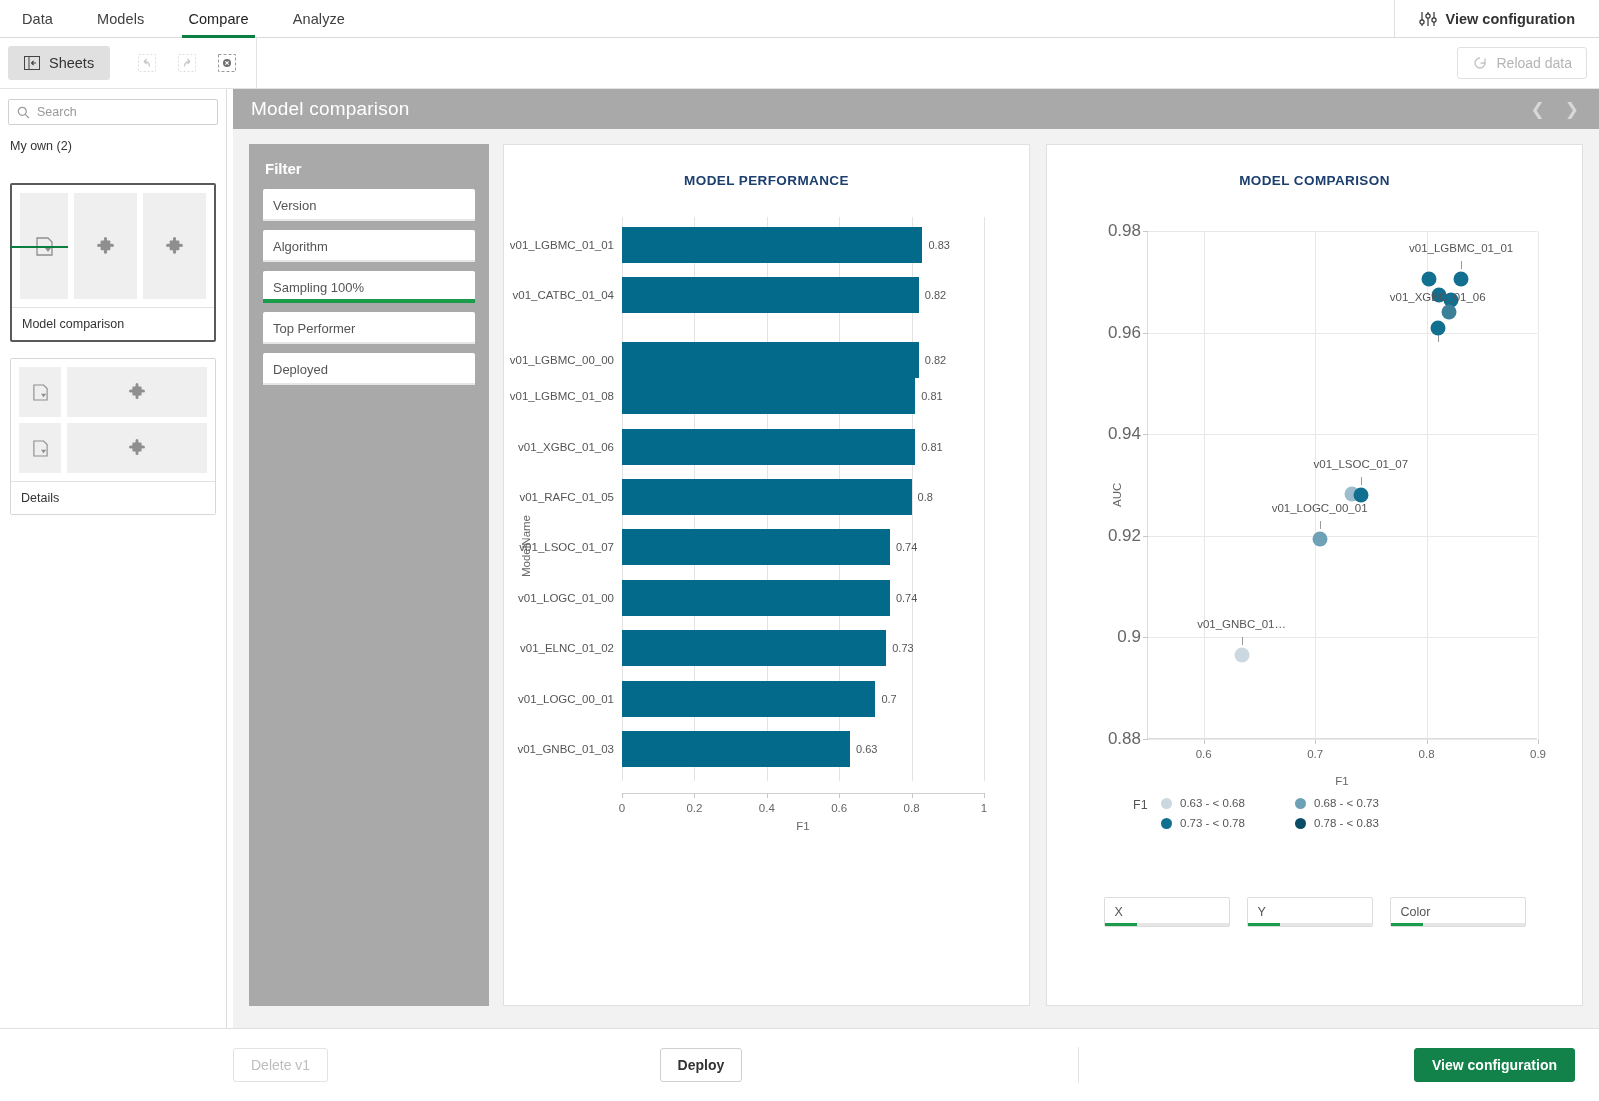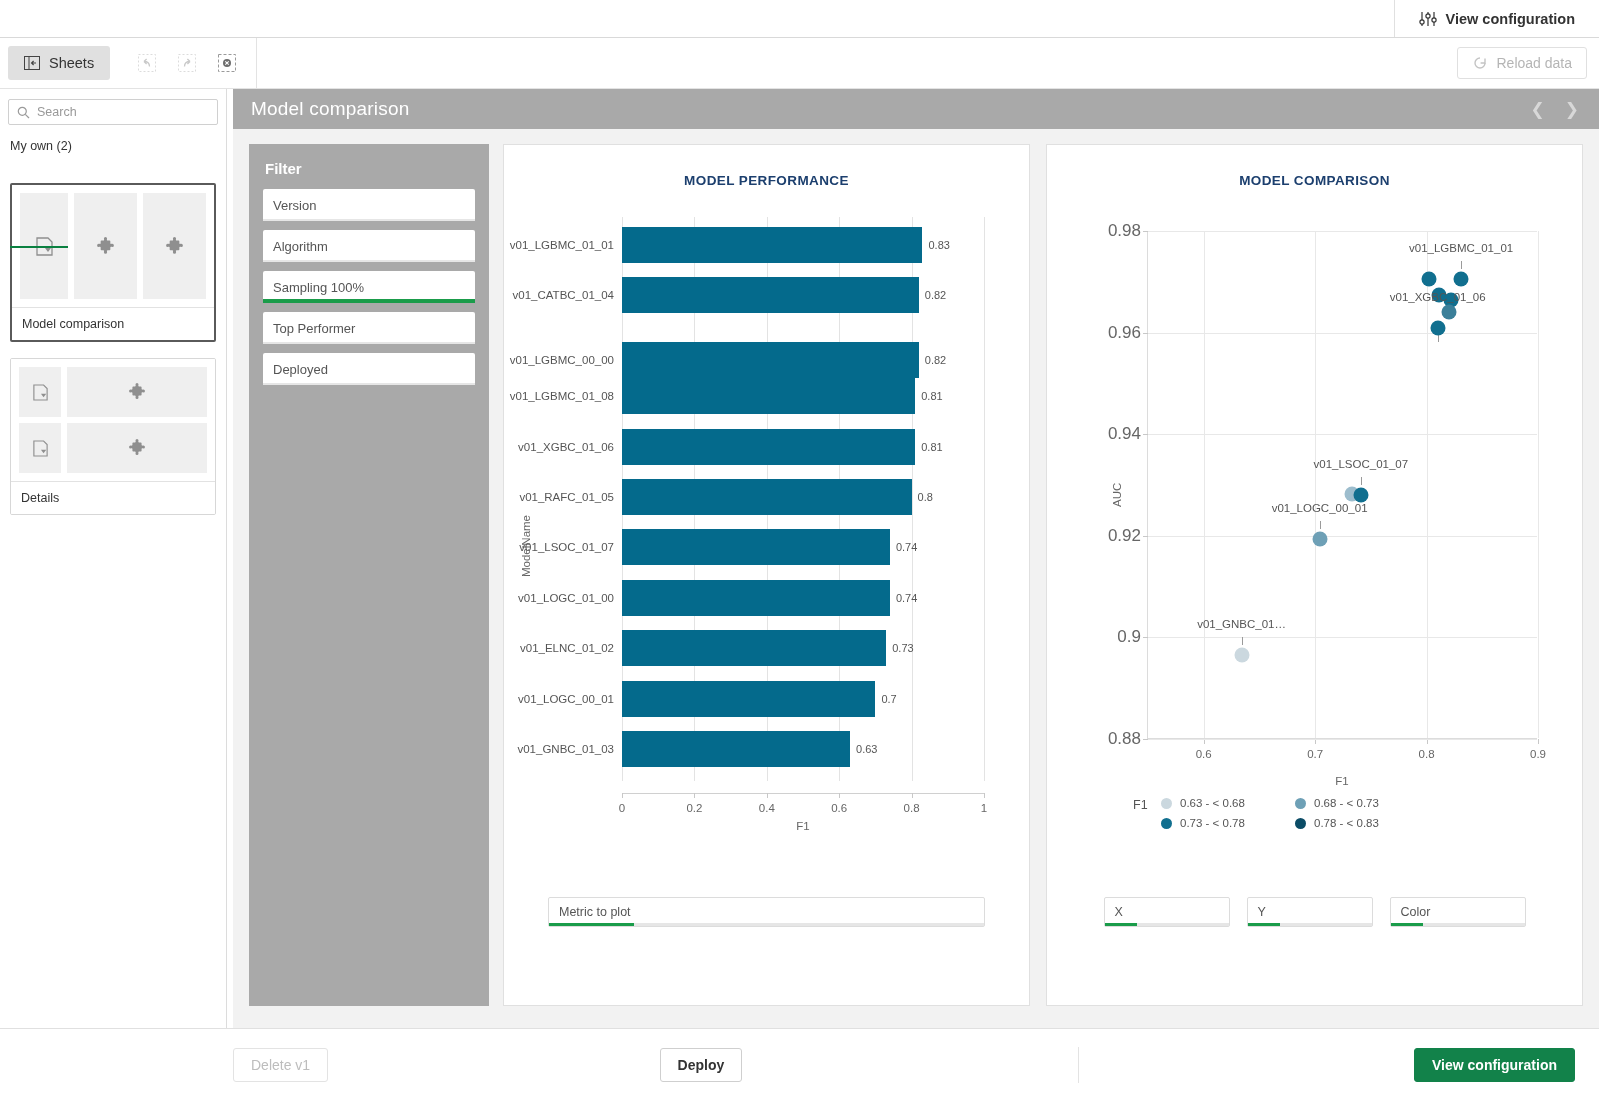--- a/index.html
+++ b/index.html
@@ -229,20 +229,34 @@
   #footer-left-fill{
     position:absolute; left:0; top:1028px; width:233px; height:73px;
     background:#fff; border-top:1px solid #e0e0e0;
   }
   svg{ display:block; }
 </style>
 </head>
 <body>
 
 <div id="topnav">
+  <div class="nav-tabs">
+    <div class="nav-tab">
+        <span>Data</span>
+      </div>
+    <div class="nav-tab">
+        <span>Models</span>
+      </div>
+    <div class="nav-tab active">
+        <span>Compare</span>
+      </div>
+    <div class="nav-tab">
+        <span>Analyze</span>
+      </div>
+  </div>
   <div class="nav-spacer"></div>
   <div class="nav-right">
     <span>
       <svg width="18" height="16" viewBox="0 0 18 16">
         <g stroke="#333" stroke-width="1.2" fill="none">
           <line x1="3" y1="1" x2="3" y2="15"></line>
           <line x1="9" y1="1" x2="9" y2="15"></line>
           <line x1="15" y1="1" x2="15" y2="15"></line>
         </g>
         <circle cx="3" cy="11" r="2.1" fill="#fff" stroke="#333" stroke-width="1.2"></circle>
@@ -488,27 +502,20 @@
           <div class="bc-ticklbl" style="left: 144.8px;">0.4</div>
           <div class="bc-tick" style="left: 217.2px;"></div>
           <div class="bc-ticklbl" style="left: 217.2px;">0.6</div>
           <div class="bc-tick" style="left: 289.6px;"></div>
           <div class="bc-ticklbl" style="left: 289.6px;">0.8</div>
           <div class="bc-tick" style="left: 362px;"></div>
           <div class="bc-ticklbl" style="left: 362px;">1</div>
         </div>
         <div class="bc-xlabel" style="top: 613.4px;">F1</div>
       </div>
-    <div class="ctl-row">
-      <div class="ctl" style="width:437px;">
-        <span class="ubar-rest"></span>
-        <span class="ubar" style="width:85px;"></span>
-        <span>Metric to plot</span>
-      </div>
-    </div>
   </div>
 
   <div class="card" id="card2">
     <div class="card-title">MODEL COMPARISON</div>
     <div id="scatter">
         <div class="sc-plot">
           <div class="sc-gv" style="left: 55.7143px;"></div>
           <div class="sc-xtickmark" style="left: 55.7143px; top: 508px;"></div>
           <div class="sc-xtick" style="left: 55.7143px; top: 517px;">0.6</div>
           <div class="sc-gv" style="left: 167.143px;"></div>

